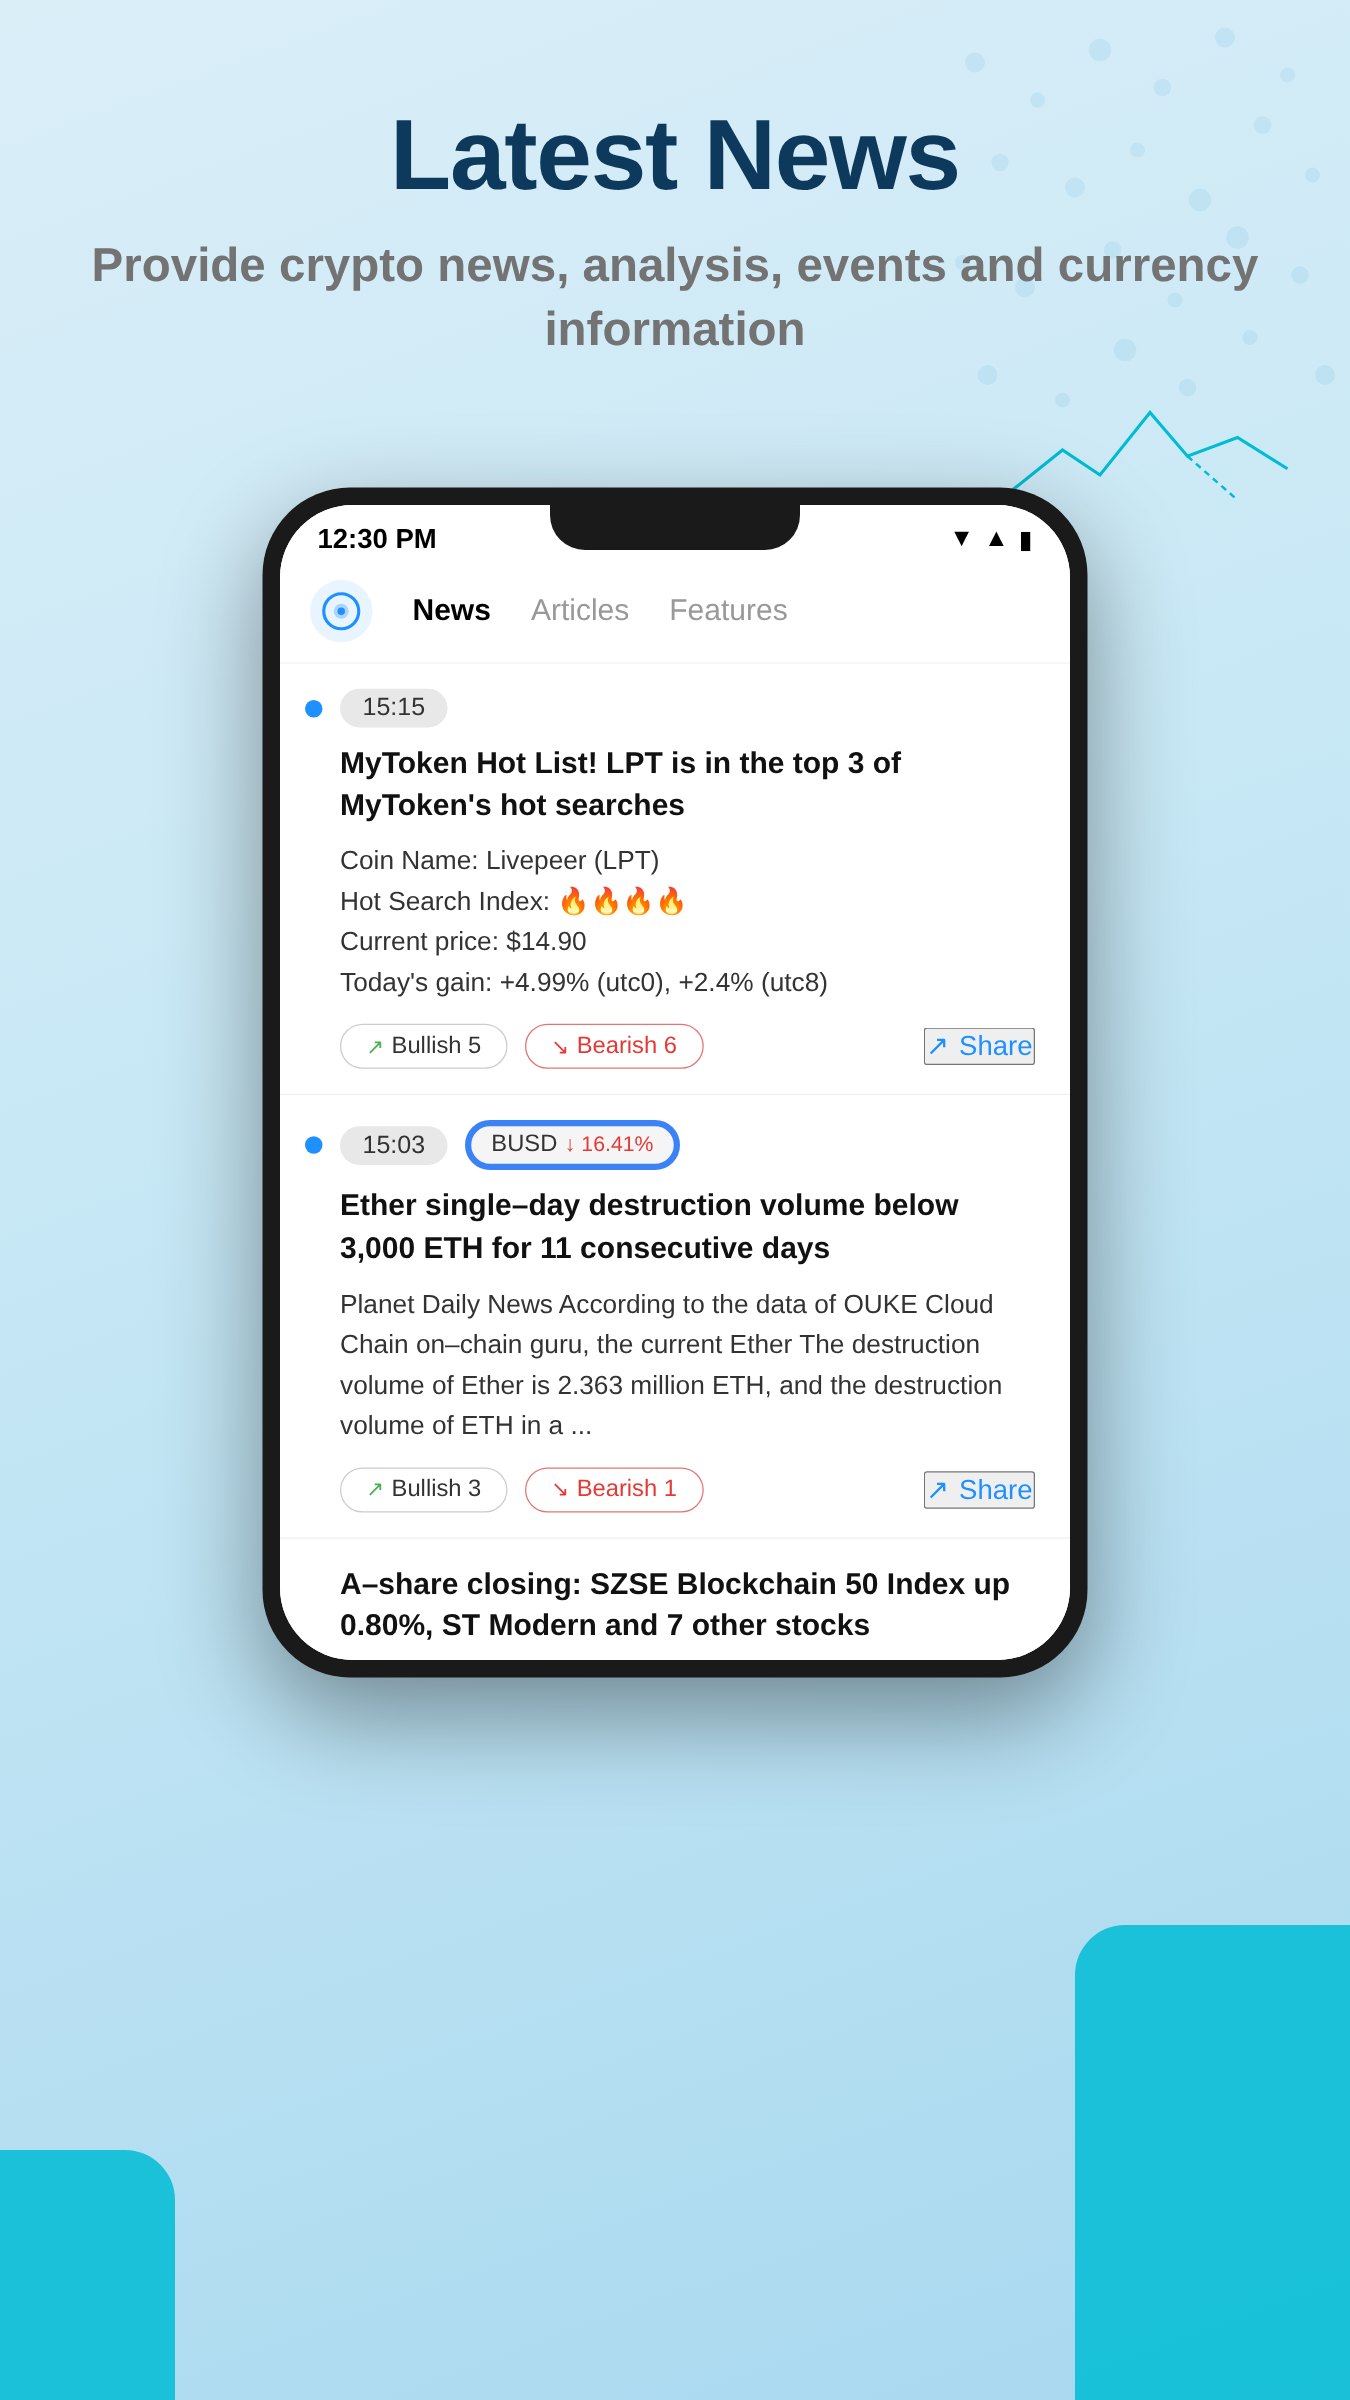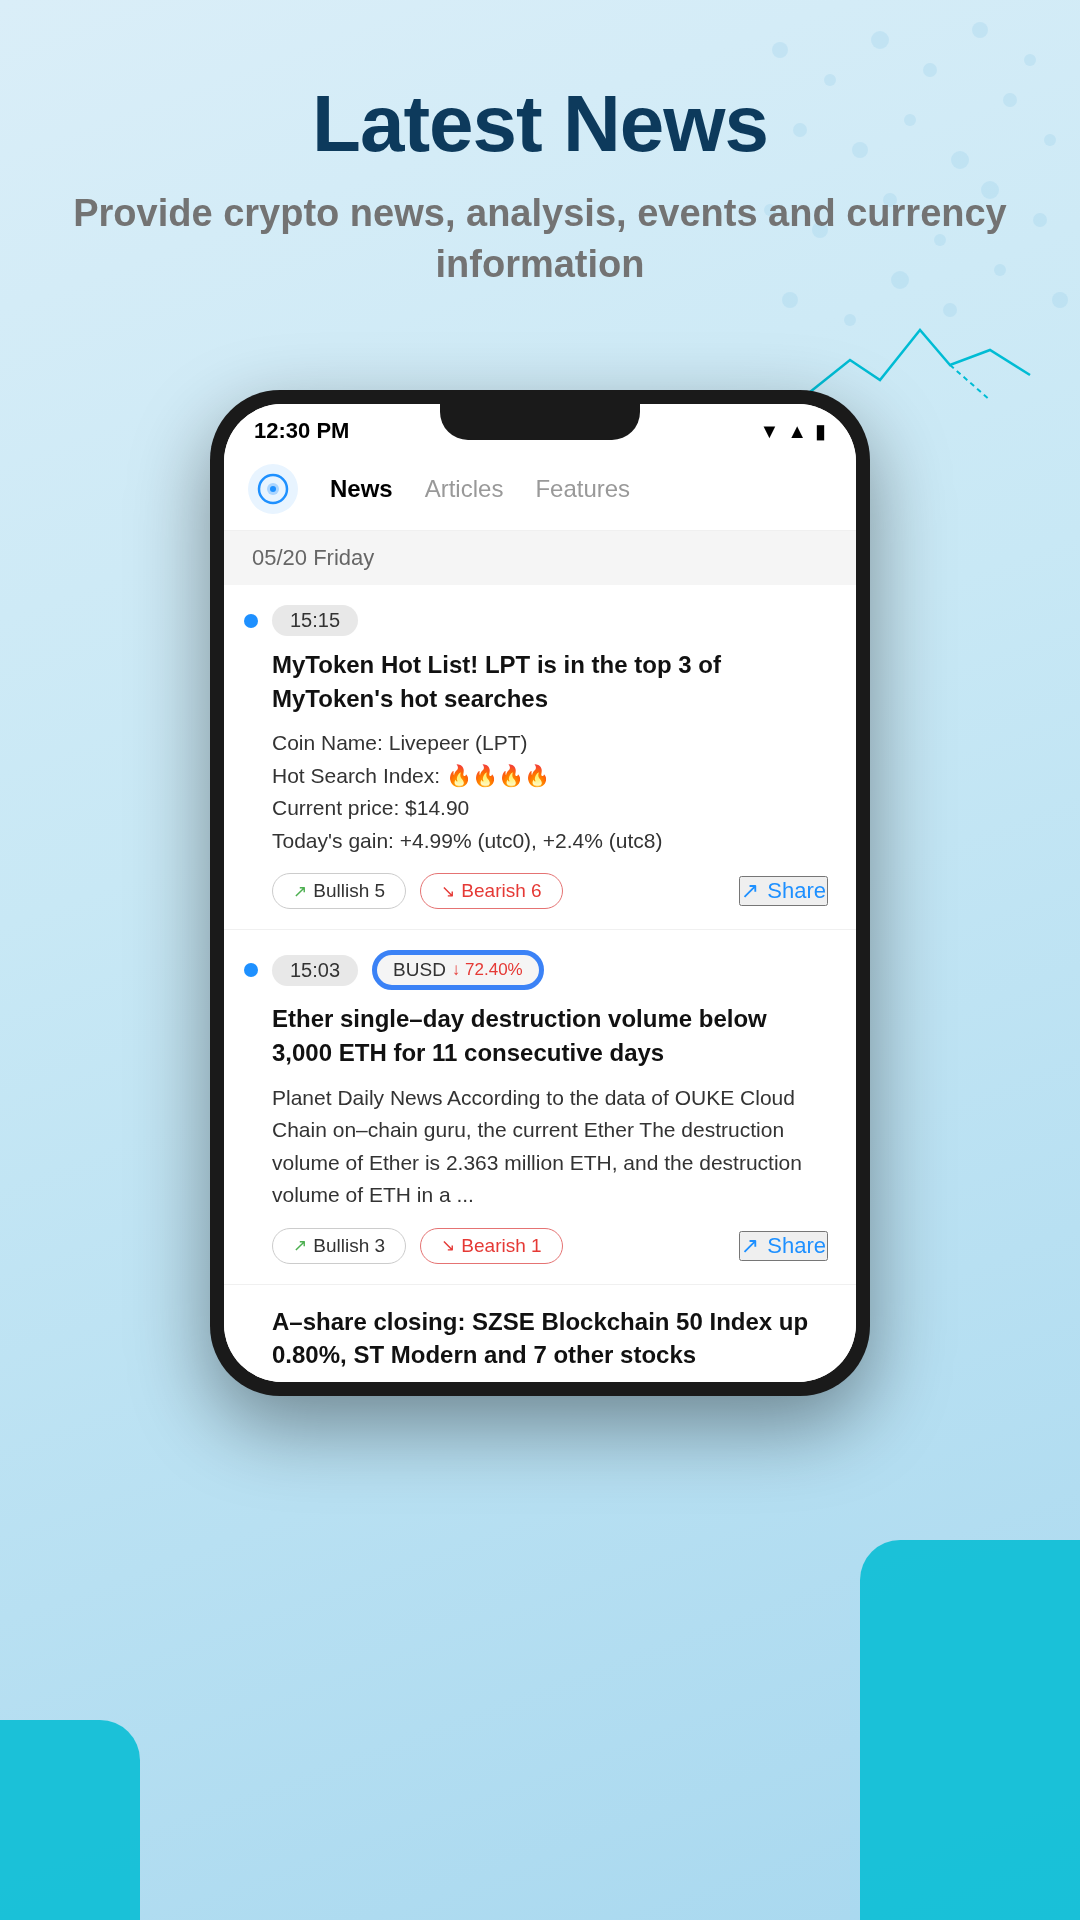--- a/index.html
+++ b/index.html
@@ -358,21 +358,20 @@
             <circle cx="16" cy="16" r="14" stroke="#1e90ff" stroke-width="2.5" fill="none"></circle>
             <circle cx="16" cy="16" r="6" fill="#1e90ff" opacity="0.3"></circle>
             <circle cx="16" cy="16" r="3" fill="#1e90ff"></circle>
           </svg>
         </div>
         <span class="nav-tab active">News</span>
         <span class="nav-tab">Articles</span>
         <span class="nav-tab">Features</span>
       </div>
 
-      <div class="date-header">05/20 Friday</div>
 
       <div class="news-content">
 
         <div class="news-item">
           <div class="news-time-row">
             <div class="time-dot"></div>
             <span class="time-badge">15:15</span>
           </div>
           <div class="news-title">MyToken Hot List! LPT is in the top 3 of MyToken's hot searches</div>
           <div class="news-body">
@@ -398,21 +397,21 @@
             </button>
           </div>
         </div>
 
         <div class="news-item">
           <div class="news-time-row">
             <div class="time-dot"></div>
             <span class="time-badge">15:03</span>
             <div class="ticker-badge">
               <span>BUSD</span>
-              <span class="ticker-down">↓ 72.40%</span>
+              <span class="ticker-down">↓ 16.41%</span>
             </div>
           </div>
           <div class="news-title">Ether single–day destruction volume below 3,000 ETH for 11 consecutive days</div>
           <div class="news-body">Planet Daily News According to the data of OUKE Cloud Chain on–chain guru, the current Ether The destruction volume of Ether is 2.363 million ETH, and the destruction volume of ETH in a ...</div>
           <div class="news-actions">
             <div class="action-btns">
               <button class="bullish-btn">
                 <span class="bullish-icon">↗</span>
                 <span>Bullish 3</span>
               </button>

